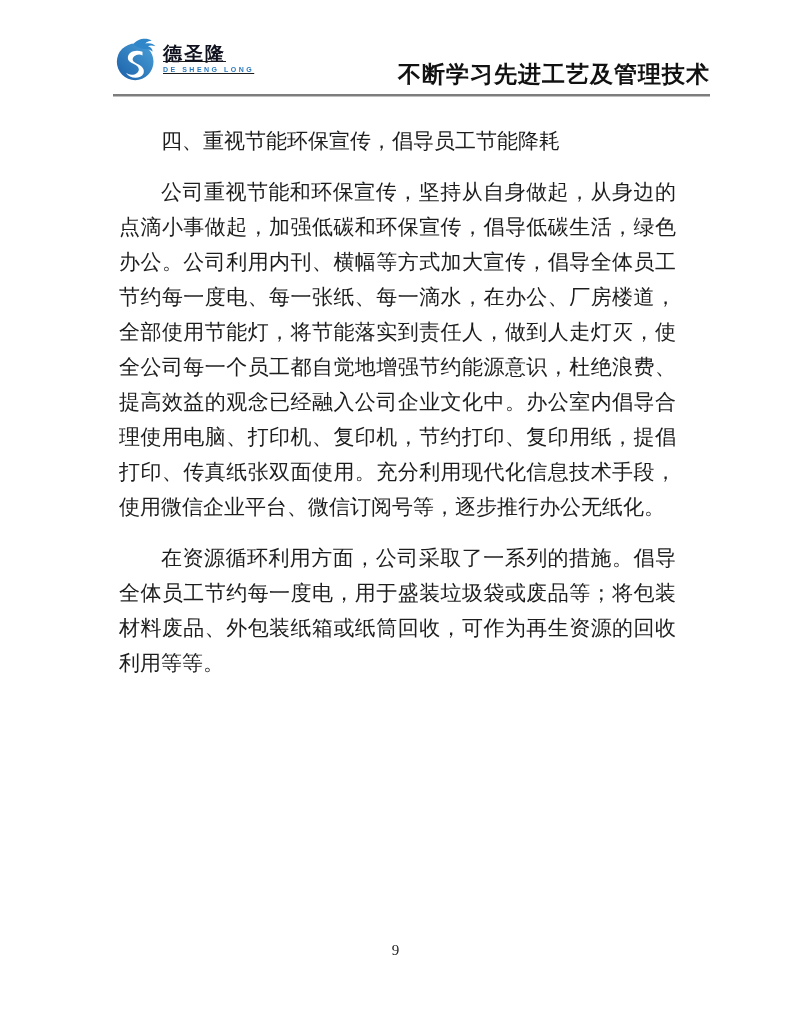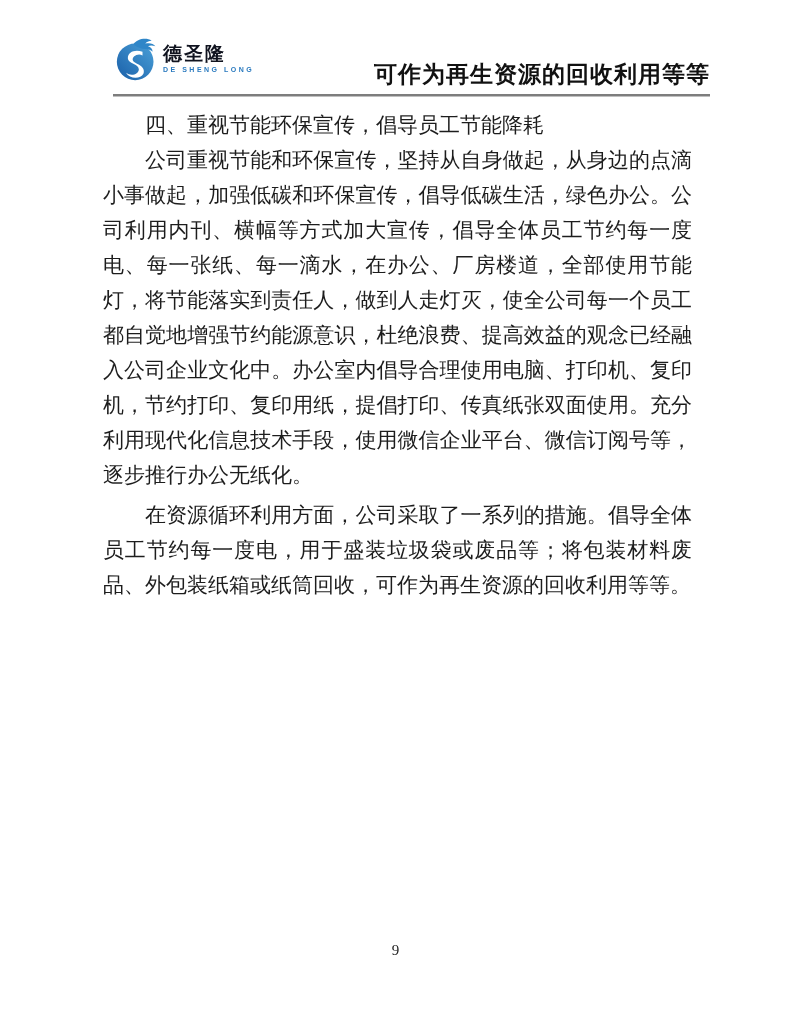--- a/index.html
+++ b/index.html
@@ -37,20 +37,21 @@
     width: 44px;
     height: 46px;
     flex: 0 0 auto;
   }
   .logo-text {
     margin-left: 4px;
     margin-top: 7px;
     display: flex;
     flex-direction: column;
     line-height: 1;
+    text-decoration: underline;
   }
   .logo-cn {
     font-family: "Liberation Sans", "DejaVu Sans", sans-serif;
     font-weight: bold;
     font-size: 19px;
     letter-spacing: 2px;
     color: #10131f;
   }
   .logo-en {
     margin-top: 3px;
@@ -87,21 +88,21 @@
     top: 108px;
     width: 589px;
     font-size: 21px;
     line-height: 35px;
     text-align: justify;
     text-justify: inter-ideograph;
     color: #1d1d1d;
   }
   .content .para {
     text-indent: 2em;
-    margin: 0;
+    margin: 16px;
   }
   .content .para.space-before {
     margin-top: 5px;
   }
 
   
   .footer {
     position: absolute;
     left: 0;
     right: 0;
@@ -129,21 +130,21 @@
         </defs>
         <circle cx="22" cy="27" r="20" fill="url(#lg)"></circle>
         <path d="M30 16 c-8 -3 -16 0 -16 7 c0 6 12 6 12 12 c0 6 -9 8 -14 4 c4 7 16 7 19 1 c2 -5 -2 -9 -7 -11 c-5 -2 -6 -5 -3 -8 c2 -2 6 -3 9 -1 z" fill="#ffffff"></path>
         <path d="M20 8 c4 -6 14 -8 20 -4 c-3 0 -5 1 -7 3 c5 -1 9 0 11 3 c-3 -1 -6 -1 -8 0 c3 1 5 3 5 6 c-2 -2 -5 -3 -8 -3 c-4 0 -9 -2 -13 -5 z" fill="#2f86c8"></path>
       </svg>
       <div class="logo-text">
         <span class="logo-cn">德圣隆</span>
         <span class="logo-en">DE SHENG LONG</span>
       </div>
     </div>
-    <div class="company-name">可作为再生资源的回收利用等等</div>
+    <div class="company-name">不断学习先进工艺及管理技术</div>
   </div>
   <div class="header-rule"></div>
 
   <div class="content">
     <p class="para">四、重视节能环保宣传，倡导员工节能降耗</p>
     <p class="para">公司重视节能和环保宣传，坚持从自身做起，从身边的点滴小事做起，加强低碳和环保宣传，倡导低碳生活，绿色办公。公司利用内刊、横幅等方式加大宣传，倡导全体员工节约每一度电、每一张纸、每一滴水，在办公、厂房楼道，全部使用节能灯，将节能落实到责任人，做到人走灯灭，使全公司每一个员工都自觉地增强节约能源意识，杜绝浪费、提高效益的观念已经融入公司企业文化中。办公室内倡导合理使用电脑、打印机、复印机，节约打印、复印用纸，提倡打印、传真纸张双面使用。充分利用现代化信息技术手段，使用微信企业平台、微信订阅号等，逐步推行办公无纸化。</p>
     <p class="para space-before">在资源循环利用方面，公司采取了一系列的措施。倡导全体员工节约每一度电，用于盛装垃圾袋或废品等；将包装材料废品、外包装纸箱或纸筒回收，可作为再生资源的回收利用等等。</p>
   </div>
 
   <div class="footer">

